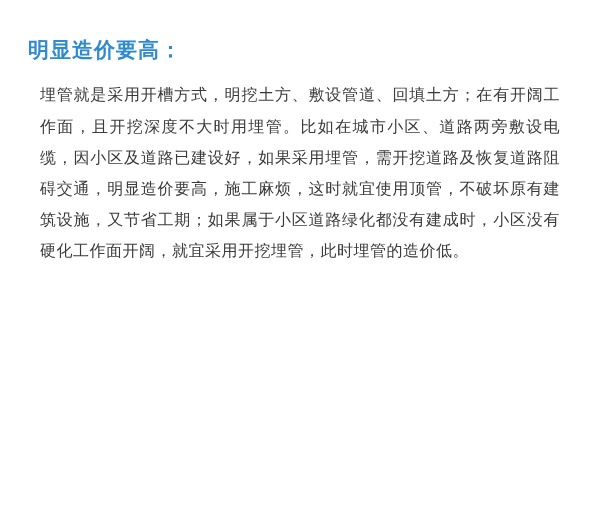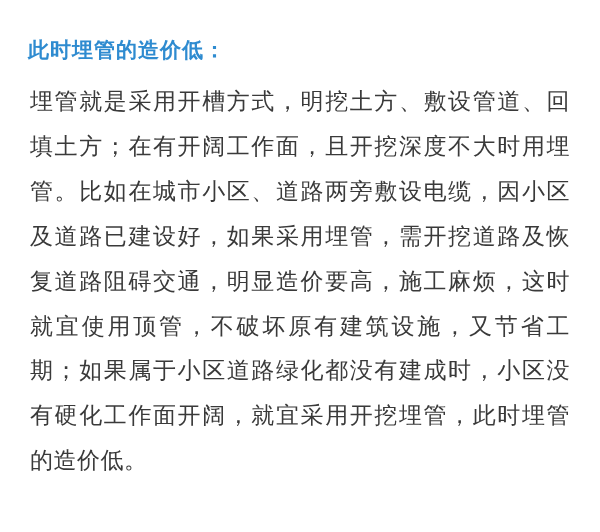--- a/index.html
+++ b/index.html
@@ -25,28 +25,28 @@
     color: #2e8bd0;
     font-size: 21px;
     font-weight: 700;
     letter-spacing: 1px;
     line-height: 1.4;
     margin: 0 0 14px 0;
     white-space: nowrap;
   }
   .article-body {
     color: #3a3a3a;
-    font-size: 23px;
+    font-size: 16px;
     line-height: 1.95;
     letter-spacing: 0.5px;
     text-align: justify;
     text-justify: inter-ideograph;
-    margin: 2px;
+    margin: 12px;
     word-break: break-all;
   }
 </style>
 </head>
 <body>
 
 <div class="page">
-  <h1 class="article-title">此时埋管的造价低：</h1>
+  <h1 class="article-title">明显造价要高：</h1>
   <p class="article-body">埋管就是采用开槽方式，明挖土方、敷设管道、回填土方；在有开阔工作面，且开挖深度不大时用埋管。比如在城市小区、道路两旁敷设电缆，因小区及道路已建设好，如果采用埋管，需开挖道路及恢复道路阻碍交通，明显造价要高，施工麻烦，这时就宜使用顶管，不破坏原有建筑设施，又节省工期；如果属于小区道路绿化都没有建成时，小区没有硬化工作面开阔，就宜采用开挖埋管，此时埋管的造价低。</p>
 </div>
 
 </body></html>

